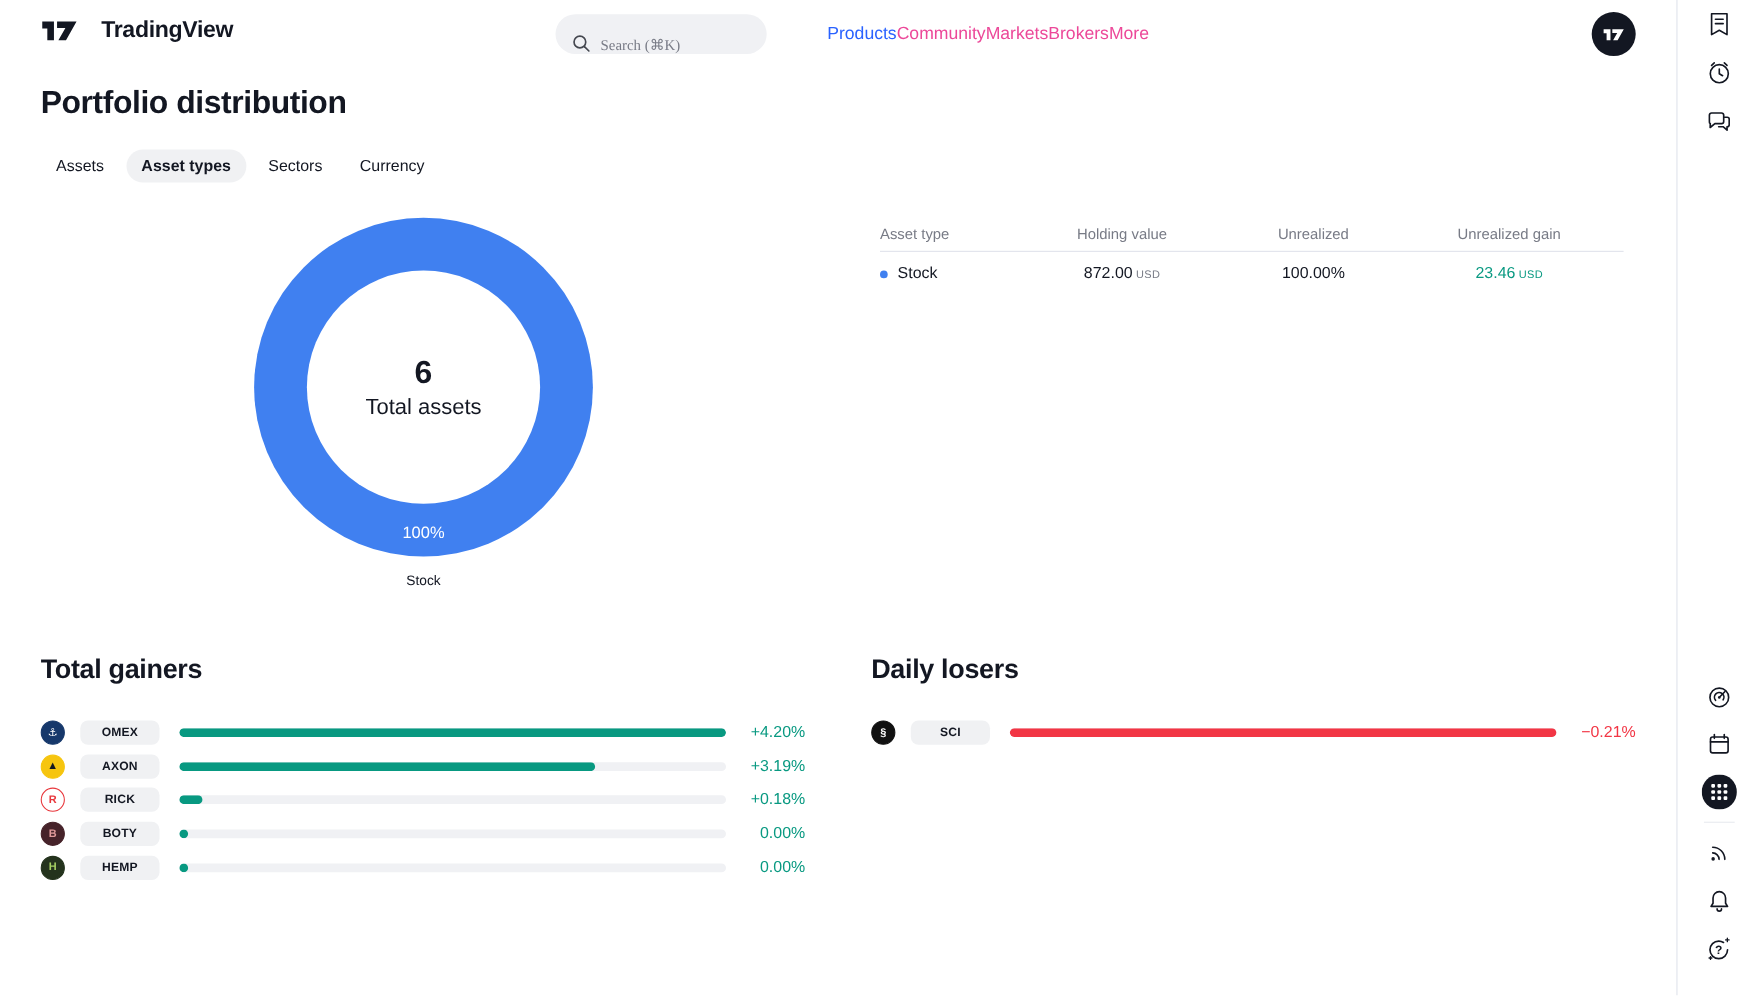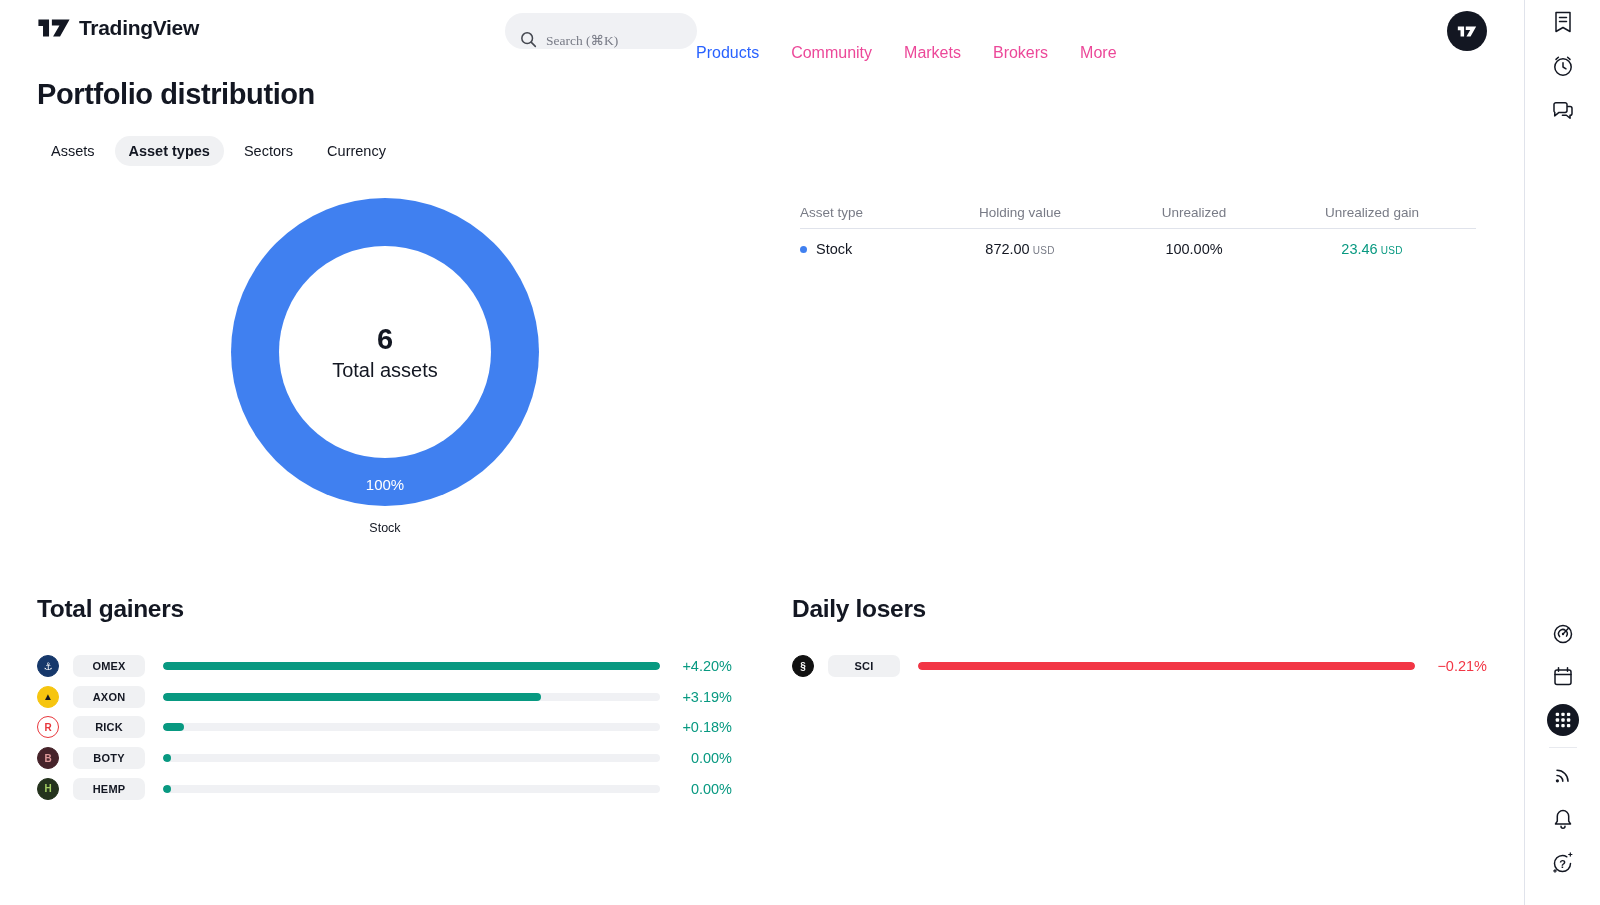--- a/index.html
+++ b/index.html
@@ -2,26 +2,26 @@
 <html><head>
 <meta charset="utf-8">
 <style>
   * { margin:0; padding:0; box-sizing:border-box; }
   html,body { width:1600px; height:905px; background:#ffffff; overflow:hidden;
               font-family:"Liberation Sans","DejaVu Sans",sans-serif; color:#131722; }
   .canvas { position:relative; width:1600px; height:905px; background:#fff; }
 
   
   .topnav { position:absolute; left:0; top:0; width:1524px; height:62px; background:#fff; }
-  .brand { position:absolute; left:37px; top:16px; display:flex; align-items:flex-start; gap:8px; cursor:pointer; }
+  .brand { position:absolute; left:37px; top:16px; display:flex; align-items:flex-start; gap:21px; cursor:pointer; }
   .brand-text { font-size:21px; font-weight:700; letter-spacing:-0.3px; }
   .search-pill { position:absolute; left:505px; top:13px; width:192px; height:36px; border-radius:18px;
                  background:#F0F1F4; display:flex; align-items:flex-end; padding:0 12px 0 14px; gap:8px; cursor:text;font-family:Liberation Serif, serif; }
   .search-text { font-size:13.5px; color:#787B86; }
-  .navlinks { position:absolute; left:696px; top:0; height:62px; display:flex; align-items:flex-end; gap:32px; }
+  .navlinks { position:absolute; left:752px; top:0; height:62px; display:flex; align-items:center; }
   .navlink { font-size:16px; color:#ec4899; cursor:pointer; white-space:nowrap; }
   .navlink.active { color:#2962FF; }
   .avatar { position:absolute; left:1447px; top:11px; width:40px; height:40px; border-radius:50%;
             background:#131722; display:flex; align-items:center; justify-content:center; cursor:pointer; }
 
   
   .sidebar { position:absolute; left:1524px; top:0; width:76px; height:905px; border-left:1px solid #E0E3EB; background:#fff; }
   .side-icon { position:absolute; left:24px; width:28px; height:28px; cursor:pointer; }
   .side-divider { position:absolute; left:24px; top:747px; width:28px; height:1px; background:#E8EAEF; }
   .apps-wrap { position:absolute; left:22px; top:704px; width:32px; height:32px; cursor:pointer; }

